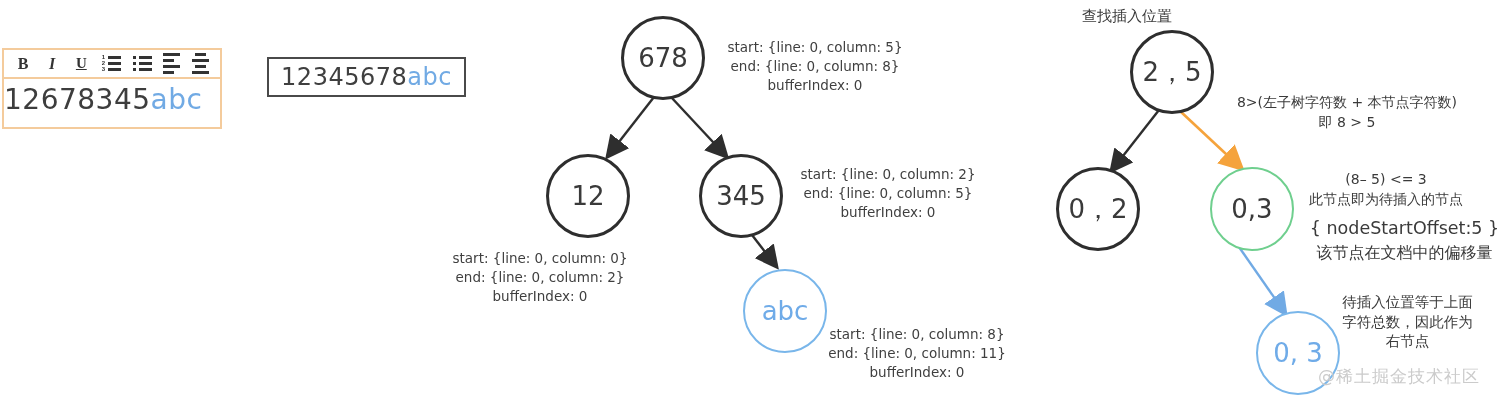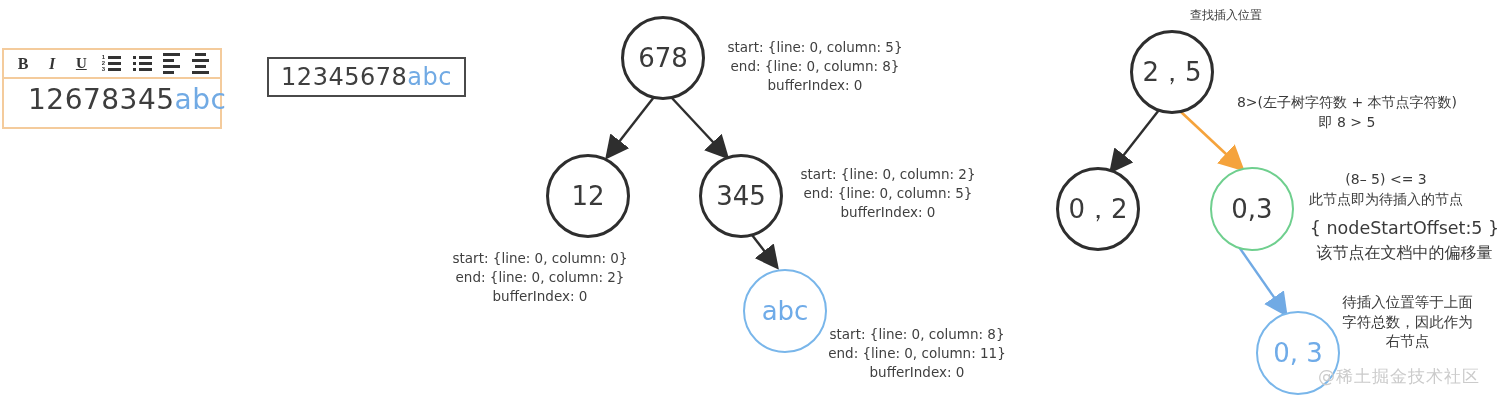--- a/index.html
+++ b/index.html
@@ -29,21 +29,21 @@
   .tb-u { font-family:"Liberation Serif", serif; font-weight:bold; font-size:15px; text-decoration:underline; }
   .icon-list { display:flex; flex-direction:column; gap:3px; }
   .icon-list .row { display:flex; align-items:center; gap:3px; height:3px; }
   .icon-list .num { font-size:6px; line-height:3px; width:4px; color:#333; font-weight:bold; }
   .icon-list .sq  { width:3px; height:3px; background:#333; }
   .icon-list .bar { width:13px; height:3px; background:#333; }
   .icon-align { display:flex; flex-direction:column; gap:3px; }
   .icon-align .b { height:3px; background:#333; }
   .icon-align.left  { align-items:flex-start; }
   .icon-align.center{ align-items:center; }
-  .editor-text { padding:4px 24px; font-size:28px; letter-spacing:0.5px; color:#3d3d3d; }
+  .editor-text { padding:4px 0; font-size:28px; letter-spacing:0.5px; color:#3d3d3d; }
   .blue-text { color:#71aae4; }
 
   
   .buffer-box {
     position:absolute; left:267px; top:57px; width:199px; height:40px;
     border:2px solid #4a4a4a; background:#fff;
     display:flex; align-items:center; justify-content:center;
     font-size:24px; color:#3f3f3f; letter-spacing:0.5px;
   }
 
@@ -53,21 +53,21 @@
     border:3px solid #2e2e2e; background:#fff;
     display:flex; align-items:center; justify-content:center;
     font-size:26px; color:#3a3a3a;text-align:center;
   }
   .node.blue  { border:2.5px solid #79b6ea; color:#6fabe8; }
   .node.green { border:2.5px solid #6fcf8e; }
 
   
   .anno { position:absolute; text-align:center; font-size:13.5px; line-height:19px; color:#3f3f3f; }
   .anno-cn { font-size:14px; line-height:20px; color:#3a3a3a; }
-  .tree-title { position:absolute; font-size:12px; color:#3a3a3a; text-align:right; }
+  .tree-title { position:absolute; font-size:15px; color:#3a3a3a; text-align:left; }
   .offset-line1 { font-size:17.5px; line-height:26px; }
   .offset-line2 { font-size:16px; line-height:24px; }
   .leaf-anno { font-size:14.5px; line-height:19.5px; }
   .watermark { position:absolute; left:1318px; top:365px; font-size:17px; color:#cbcbcb; letter-spacing:1px; }
 
   svg.edges { position:absolute; left:0; top:0; width:1512px; height:401px; pointer-events:none; }
 </style>
 </head>
 <body>
 

